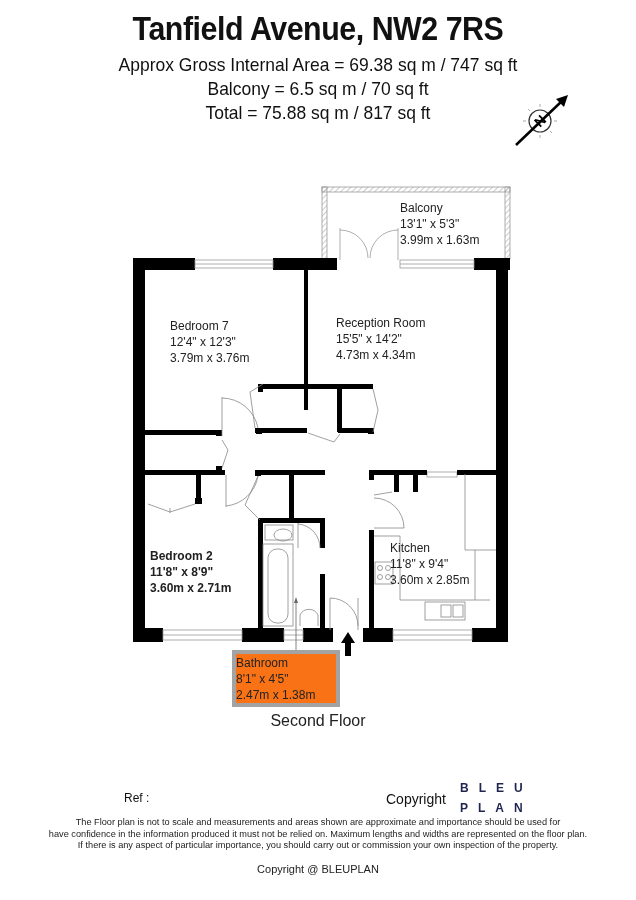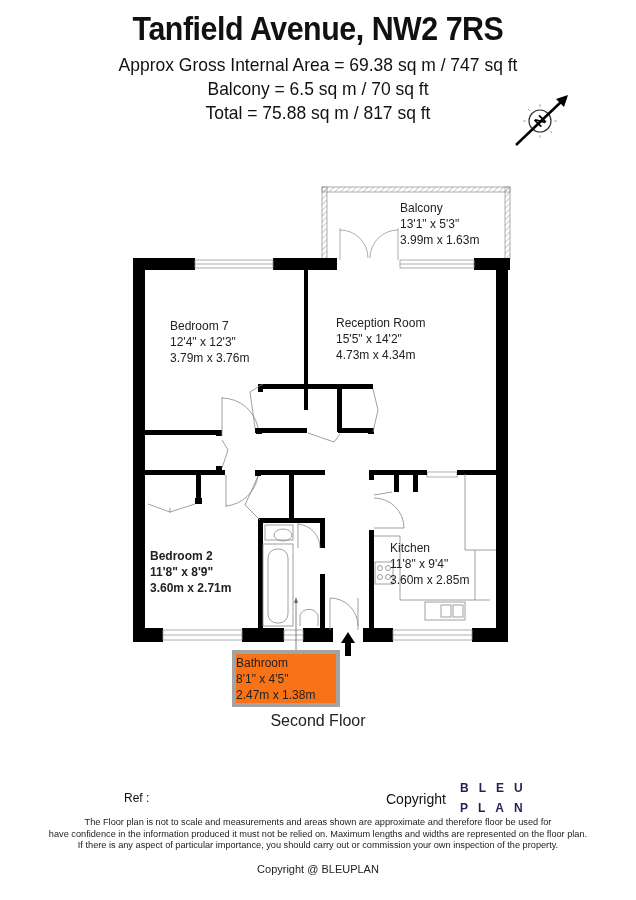--- a/index.html
+++ b/index.html
@@ -227,17 +227,17 @@
 
 <div class="abs floor-label">Second Floor</div>
 
 <div class="abs ref">Ref  :</div>
 <div class="abs copyright-word">Copyright</div>
 <div class="abs logo">
   <div>BLEU</div>
   <div>PLAN</div>
 </div>
 <div class="abs disclaimer">
-  <div>The Floor plan is not to scale and measurements and areas shown are approximate and therefore floor be used for</div>
+  <div>The Floor plan is not to scale and measurements and areas shown are approximate and importance should be used for</div>
   <div>have confidence in the information produced it must not be relied on. Maximum lengths and widths are represented on the floor plan.</div>
   <div>If there is any aspect of particular importance, you should carry out or commission your own inspection of the property.</div>
 </div>
 <div class="abs copyright-line">Copyright @ BLEUPLAN</div>
 
 </body></html>

